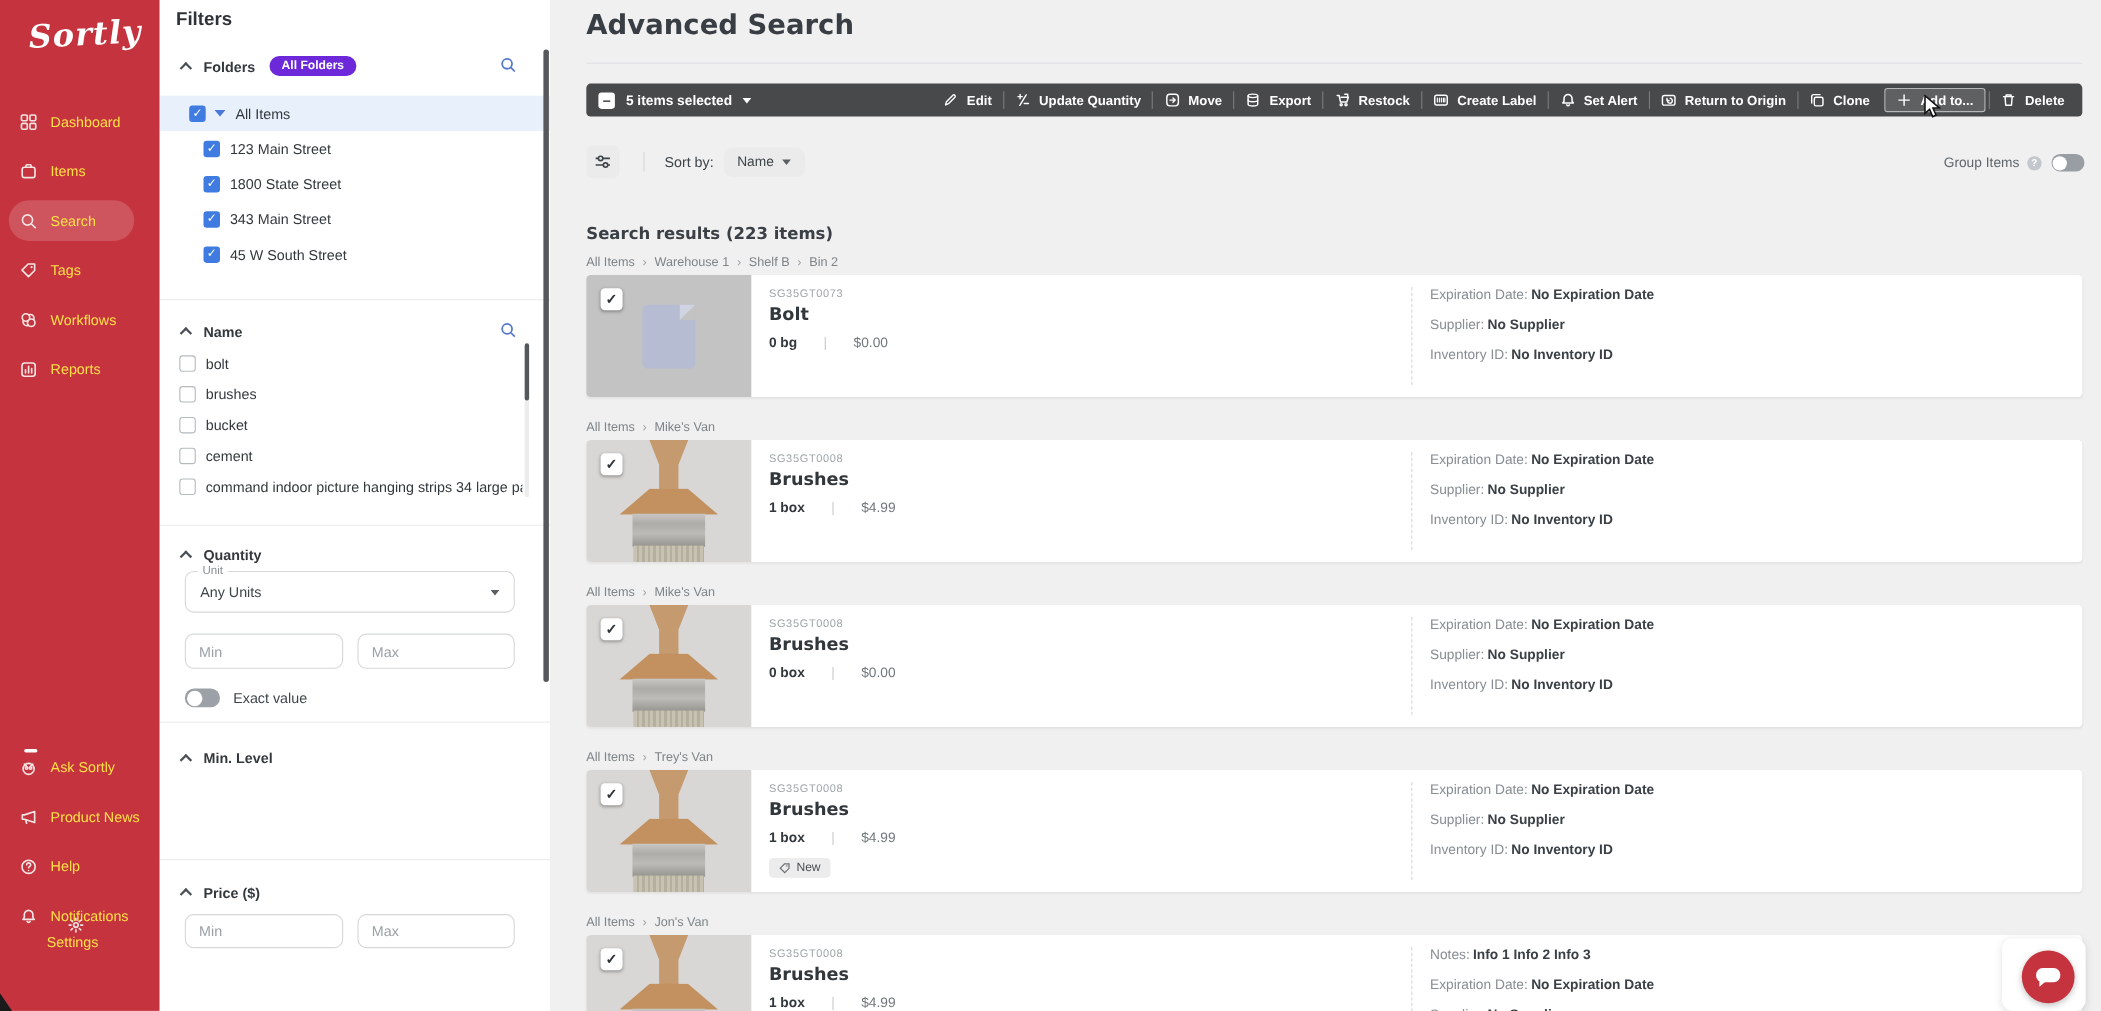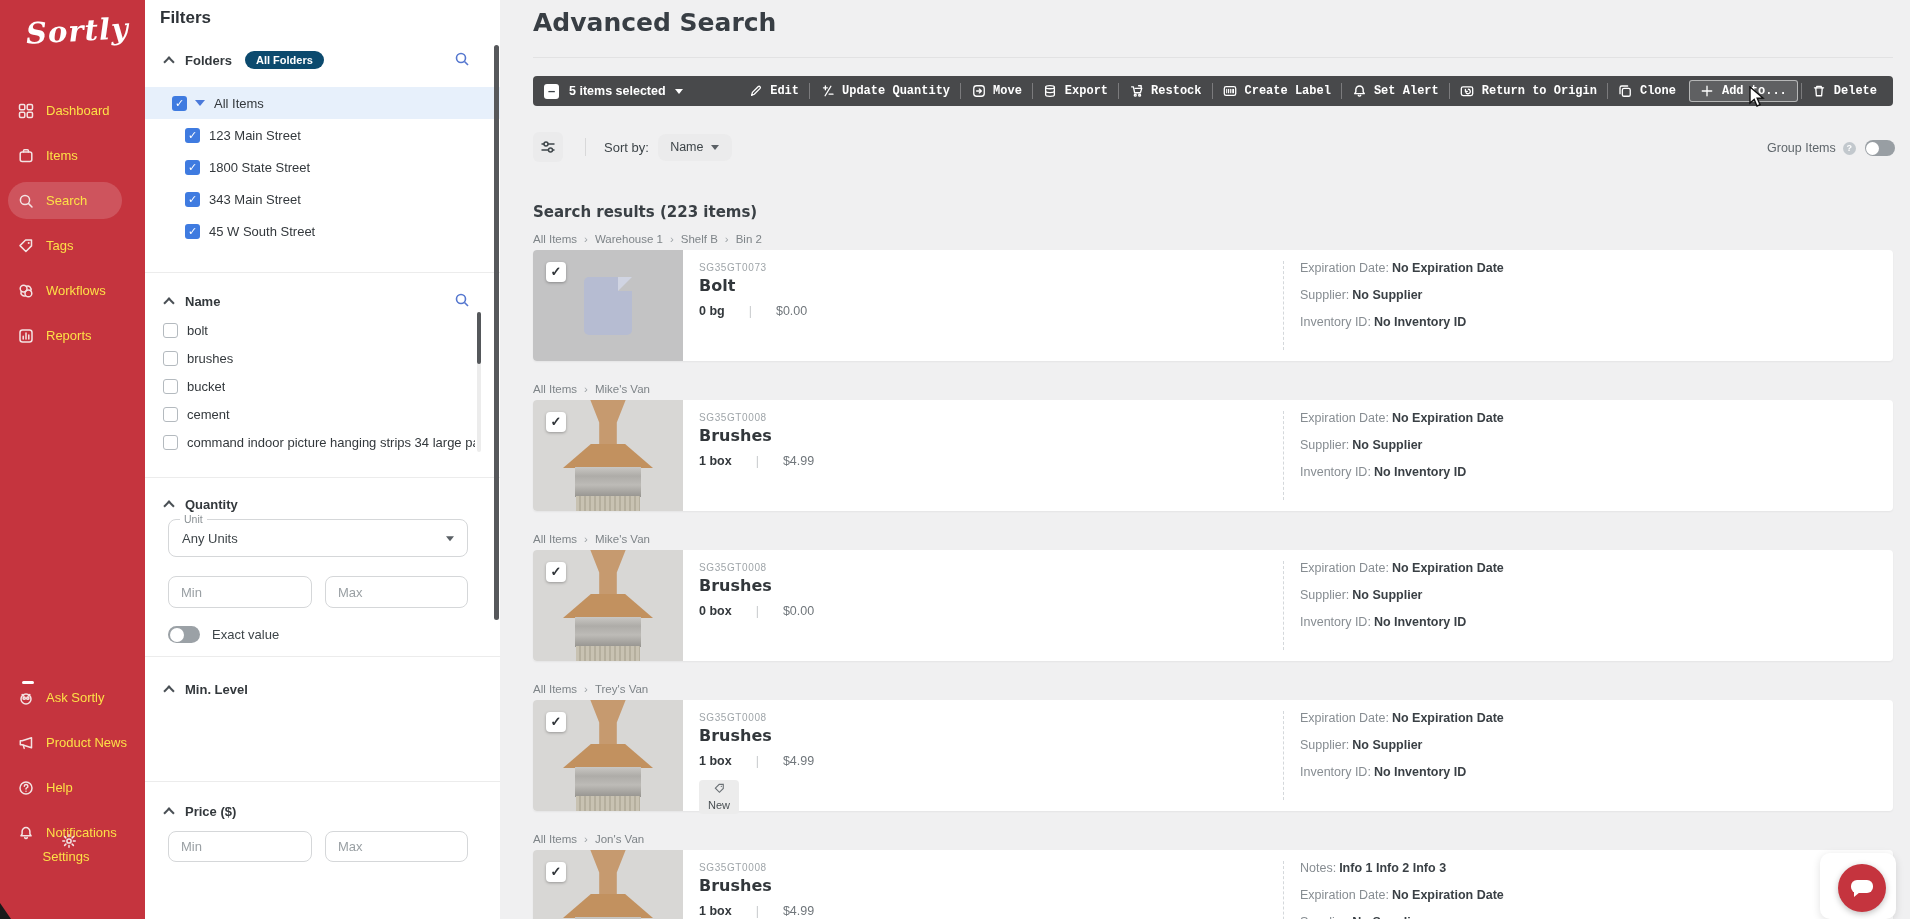--- a/index.html
+++ b/index.html
@@ -23,21 +23,21 @@
                  border-left:11px solid #1a1a1a; border-top:16px solid transparent; z-index:6; }
 
   
   #filters { position:absolute; left:145px; top:0; width:355px; height:919px; background:#fff; z-index:4; }
   #filters-title { position:absolute; left:15px; top:8px; font-family:Liberation Sans, sans-serif;
                    font-size:17px; font-weight:bold; color:#2E3338; }
   .sec-head { position:absolute; left:0; width:355px; height:20px; display:flex; align-items:center; }
   .chev-up { width:8px; height:8px; border-left:2px solid #4A5055; border-top:2px solid #4A5055;
              transform:rotate(45deg); margin-left:20px; margin-top:3px; }
   .sec-label { font-size:13px; font-weight:bold; color:#33383C; margin-left:12px; }
-  .pill-badge { background:#0c4a6e; color:#fff; font-size:11px; font-weight:bold;
+  .pill-badge { background:#6d28d9; color:#fff; font-size:11px; font-weight:bold;
                 padding:3px 11px; border-radius:11px; margin-left:13px; }
   .sec-search { position:absolute; right:30px; top:1px; width:16px; height:16px; color:#5577CF; }
   .hdiv { position:absolute; left:0; width:355px; height:1px; background:#ECECEC; }
 
   .folder-row { height:32px; display:flex; align-items:center; }
   .folder-row.band { background:#E7F0FB; }
   .cb-blue { width:15px; height:15px; border-radius:3px; background:#3F7BE0; color:#fff; font-size:11px;
              line-height:15px; text-align:center; flex:0 0 auto; }
   .caret-dn-blue { width:0; height:0; border-left:5px solid transparent; border-right:5px solid transparent;
                    border-top:6px solid #4A79DA; margin-left:8px; }
@@ -86,21 +86,21 @@
              color:#3A4045; font-weight:bold; text-align:center; line-height:13px; font-size:13px; }
   #sel-label { font-size:12.5px; font-weight:bold; margin-left:10px; }
   #sel-caret { width:0; height:0; border-left:4px solid transparent; border-right:4px solid transparent;
                border-top:5px solid #fff; margin-left:9px; }
   #tb-spacer { flex:1; }
   .tb-btn { display:flex; align-items:center; gap:7px; padding:0 10px; height:22px; font-size:12px;
             font-weight:600; white-space:nowrap; cursor:pointer; border-radius:3px; }
   .tb-btn.hl { background:rgba(255,255,255,.13); border:1px solid rgba(255,255,255,.55); margin:0 3px; }
   .tb-btn .tb-ic { width:15px; height:15px; display:flex; align-items:center; justify-content:center; }
   .tb-div { width:1px; height:16px; background:rgba(255,255,255,.28); }
-  #toolbar .right-group { display:flex; align-items:center; margin-right:6px;font-family:Liberation Mono, monospace; }
+  #toolbar .right-group { display:flex; align-items:center; margin-right:6px; }
 
   #sort-row { position:absolute; left:33px; top:132px; display:flex; align-items:center; }
   #sliders-btn { width:30px; height:30px; background:#EBEBEC; border-radius:6px; display:flex;
                  align-items:center; justify-content:center; color:#3E4549; }
   #sort-div { width:1px; height:18px; background:#D8D8D9; margin-left:22px; }
   #sort-label { font-size:13px; color:#3E4549; margin-left:18px; }
   #sort-select { margin-left:9px; width:74px; height:27px; background:#EBEBEC; border-radius:8px;
                  display:flex; align-items:center; justify-content:center; gap:8px;
                  font-size:12.5px; color:#3E4549; cursor:pointer; }
   #group-row { position:absolute; top:140px; left:1267px; display:flex; align-items:center; }
@@ -135,21 +135,21 @@
               box-shadow:0 1px 3px rgba(0,0,0,.3); color:#2F3438; font-size:13px; font-weight:bold;
               text-align:center; line-height:20px; }
   .card-sku { position:absolute; left:166px; top:12px; font-size:10px; letter-spacing:.6px; color:#9FA5A9; }
   .card-name { position:absolute; left:166px; top:26px; font-family:"DejaVu Sans",sans-serif;
                font-size:16px; font-weight:bold; color:#32373B; }
   .card-qty-row { position:absolute; left:166px; top:54px; display:flex; align-items:center; gap:24px; font-size:12.5px; }
   .card-qty { font-weight:bold; color:#32373B; }
   .card-qty-div { color:#C9CCCE; }
   .card-price { color:#70767B; }
   .card-tag { position:absolute; left:166px; top:80px; display:inline-flex; align-items:center; gap:5px;
-              background:#ECECEC; border-radius:4px; padding:3px 9px; font-size:11px; color:#4A5054;flex-direction:column; }
+              background:#ECECEC; border-radius:4px; padding:3px 9px; font-size:11px; color:#4A5054; }
   .card-details { position:absolute; left:750px; top:11px; bottom:11px; padding-left:16px;
                   border-left:1px dashed #D4D8DB; display:flex; flex-direction:column; justify-content:flex-start; }
   .detail-row { font-size:12.5px; color:#878D92; margin-bottom:13px; }
   .detail-row b { color:#3A4045; margin-left:3px; }
 
   
   #cursor { position:absolute; left:1248px; top:86px; z-index:20; }
   #chat-card { position:absolute; left:1320px; top:853px; width:76px; height:66px; background:#fff;
                border-radius:10px; box-shadow:0 2px 8px rgba(0,0,0,.12); }
   #chat-btn { position:absolute; left:1338px; top:864px; width:48px; height:48px; border-radius:50%;

